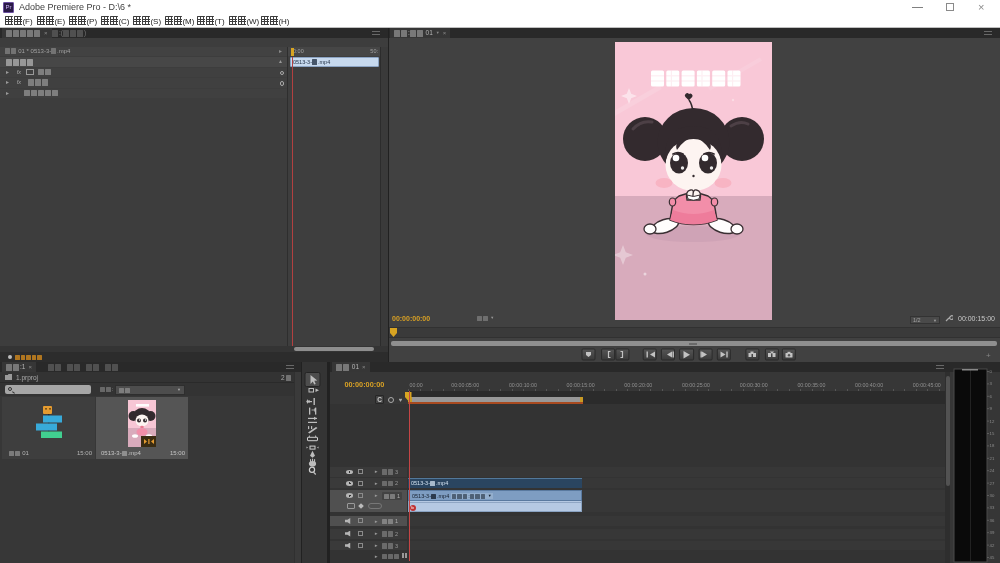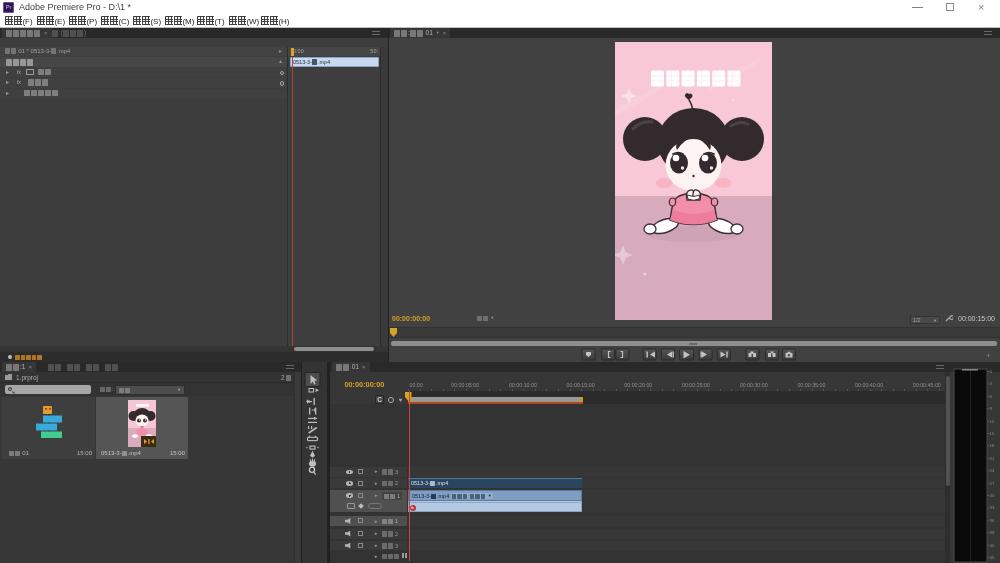--- a/index.html
+++ b/index.html
@@ -7,21 +7,21 @@
 .cj{display:inline-block;vertical-align:middle;background:currentColor;opacity:.52;border-radius:.5px;margin-right:1px}
 .c6{width:6px;height:6.5px}
 .c5{width:5px;height:5.5px;margin-right:.8px}
 .cm{width:8.2px;height:9px;margin:0 .5px;vertical-align:-1px;background:repeating-linear-gradient(180deg,#1c1c1c 0 1px,rgba(0,0,0,0) 1px 2.7px),repeating-linear-gradient(90deg,#1c1c1c 0 1px,rgba(0,0,0,0) 1px 3px);opacity:.85;display:inline-block;border-radius:.5px}
 .tab{position:absolute;top:0;height:10px;background:#363636;color:#b6b6b6;font-size:6.5px;line-height:10px;padding:0 4px;white-space:nowrap}
 .x{color:#8a8a8a;margin-left:3px;font-size:6px}
 </style></head><body>
 
 <div class="a" style="left:0;top:0;width:1000px;height:14px;background:#fff">
   <div class="a" style="left:3px;top:1.5px;width:11px;height:11px;background:#2a1a47;border:1px solid #6a4fa0;border-radius:1px;color:#c9b3f0;font-size:6px;line-height:9px;text-align:center">Pr</div>
-  <div class="a" style="left:19px;top:2px;font-size:9px;color:#3f3f3f">Adobe Premiere Pro - D:\1 *</div>
+  <div class="a" style="left:19px;top:2px;font-size:9px;color:#3f3f3f">Adobe Premiere Pro - D:\6 *</div>
   <div class="a" style="left:912px;top:6.5px;width:11px;height:1.2px;background:#808080"></div>
   <div class="a" style="left:946px;top:2.5px;width:8px;height:8px;border:1.2px solid #8a8a8a"></div>
   <div class="a" style="left:978px;top:1px;font-size:11px;color:#8a8a8a">×</div>
 </div>
 
 <div class="a" id="menubar" style="left:0;top:14px;width:1000px;height:14px;background:#fff;border-bottom:1px solid #bfbfbf;color:#1c1c1c;font-size:8px">
   <span class="a" style="left:4px;top:2px"><i class="cm"></i><i class="cm"></i>(F)</span>
   <span class="a" style="left:36px;top:2px"><i class="cm"></i><i class="cm"></i>(E)</span>
   <span class="a" style="left:68px;top:2px"><i class="cm"></i><i class="cm"></i>(P)</span>
   <span class="a" style="left:100px;top:2px"><i class="cm"></i><i class="cm"></i>(C)</span>

